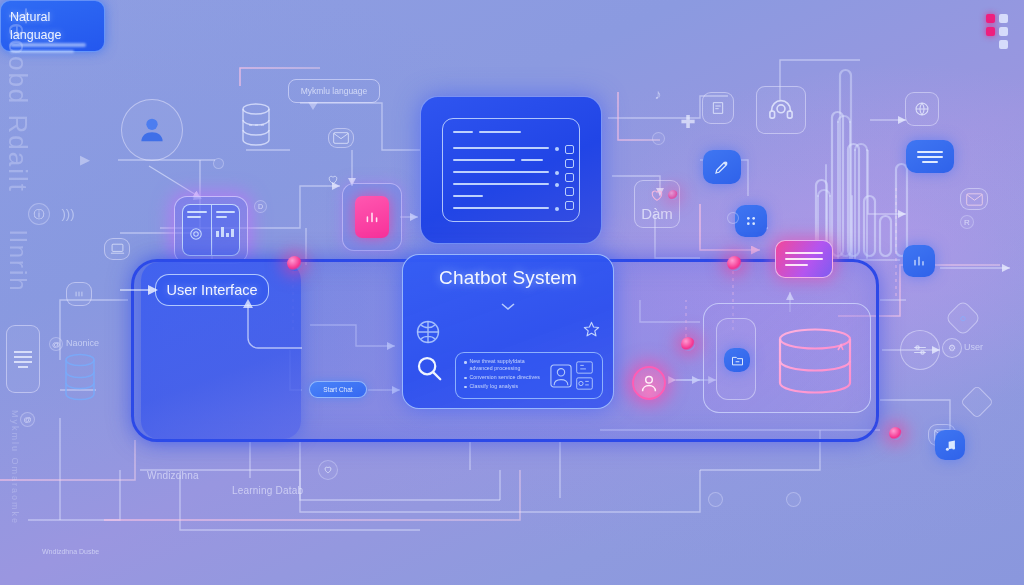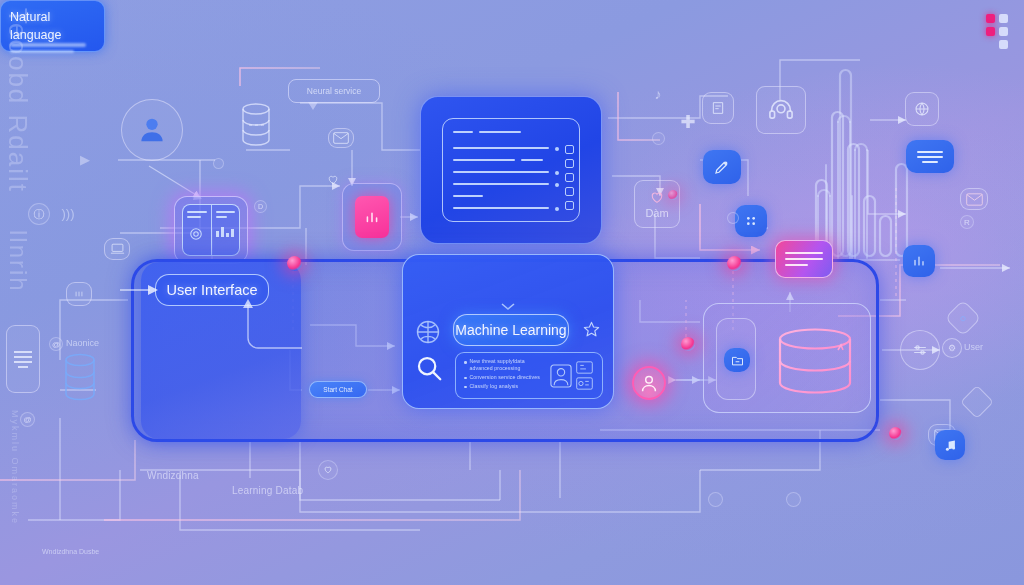--- a/index.html
+++ b/index.html
@@ -418,21 +418,21 @@
       <i style="display:block;height:2px;width:60%;background:rgba(215,232,255,.9);border-radius:2px;"></i>
       <div style="display:flex;gap:2px;align-items:flex-end;margin-top:5px;height:11px;">
         <b style="width:3px;height:6px;background:rgba(215,232,255,.9);display:block;"></b>
         <b style="width:3px;height:10px;background:rgba(215,232,255,.9);display:block;"></b>
         <b style="width:3px;height:4px;background:rgba(215,232,255,.9);display:block;"></b>
         <b style="width:3px;height:8px;background:rgba(215,232,255,.9);display:block;"></b>
       </div>
     </div>
   </div>
 
-  <div id="speechbubble">Neural service</div>
+  <div id="speechbubble">Mykmlu language</div>
   <div id="speechtail"></div>
 
   <div id="pinkfilewrap"></div>
   <div id="pinkfile">
     <svg width="22" height="24" viewBox="0 0 24 24" fill="none" stroke="#ffe3f2" stroke-width="1.7" style="margin:9px 0 0 6px;">
       <path d="M7,17 V12 M12,17 V8 M17,17 V13" stroke-linecap="round"></path>
     </svg>
   </div>
 
   <div id="docpanel"></div>
@@ -468,21 +468,21 @@
       <path d="M4 13v-1a8 8 0 0 1 16 0v1"></path>
         <rect x="2.5" y="13" width="4" height="6" rx="1.6"></rect>
         <rect x="17.5" y="13" width="4" height="6" rx="1.6"></rect>
       <circle cx="12" cy="11" r="3.4"></circle>
     </svg>
   </div>
   <div class="ghost" style="left:634px;top:180px;width:46px;height:48px;flex-direction:column;gap:2px;">
     <svg width="18" height="16" viewBox="0 0 24 24" fill="none" stroke="rgba(255,190,225,.85)" stroke-width="1.6">
       <path d="M12 20s-7-4.6-7-9.3A3.8 3.8 0 0 1 12 8a3.8 3.8 0 0 1 7 2.7C19 15.4 12 20 12 20z"></path>
     </svg>
-    <span style="font-size:11px;color:rgba(240,242,255,.7);filter:blur(.4px);">Dàm</span>
+    <span style="font-size:15px;color:rgba(240,242,255,.7);filter:blur(.4px);">Dàm</span>
   </div>
   <div class="bluechip" style="left:703px;top:150px;width:38px;height:34px;">
     <svg width="18" height="18" viewBox="0 0 24 24" fill="none" stroke="#dbe8ff" stroke-width="1.7">
         <path d="M4 20l4-1 10-10-3-3L5 16z"></path>
         <circle cx="17" cy="7" r="1.4"></circle>
       </svg>
   </div>
   <div class="bluechip" style="left:735px;top:205px;width:32px;height:32px;">
     <svg width="16" height="16" viewBox="0 0 24 24" fill="#dbe8ff">
         <circle cx="8" cy="8" r="2"></circle>
@@ -621,26 +621,26 @@
     <path d="M28,3 L38,8 L28,13 z" fill="rgba(235,240,255,.85)"></path>
   </svg>
   <svg class="abs" style="left:236px;top:296px;" width="70" height="56">
     <path d="M66,52 H22 a10,10 0 0 1 -10,-10 V8" stroke="rgba(225,232,255,.7)" stroke-width="1.4" fill="none"></path>
     <path d="M7,12 L12,3 L17,12 z" fill="rgba(225,232,255,.8)"></path>
   </svg>
 
   <div id="startchat">Start Chat</div>
 
   <div id="centerpanel"></div>
+  <div id="cs-title">Chatbot System</div>
   <div class="abs" style="left:501px;top:297px;width:14px;height:8px;">
     <svg width="14" height="8" viewBox="0 0 14 8" fill="none" stroke="rgba(205,222,255,.85)" stroke-width="1.6">
         <path d="M1 1l6 5 6-5"></path>
       </svg>
   </div>
-  <div id="ml-box" class="pillbox">Machine Learning</div>
   <div class="abs" style="left:582px;top:320px;">
     <svg width="19" height="19" viewBox="0 0 24 24" fill="none" stroke="rgba(210,226,255,.9)" stroke-width="1.5" stroke-linejoin="round">
       <path d="M12 3l2.6 5.8 6.4.7-4.8 4.3 1.4 6.2-5.6-3.2-5.6 3.2 1.4-6.2L3 9.5l6.4-.7z"></path>
     </svg>
   </div>
   <div class="abs" style="left:414px;top:318px;">
     <svg width="28" height="28" viewBox="0 0 24 24" fill="none" stroke="rgba(190,214,255,.8)" stroke-width="1.2">
       <circle cx="12" cy="12" r="9"></circle>
         <path d="M3 12h18M12 3v18M6 6c3 3 9 3 12 0M6 18c3-3 9-3 12 0"></path>
     </svg>

